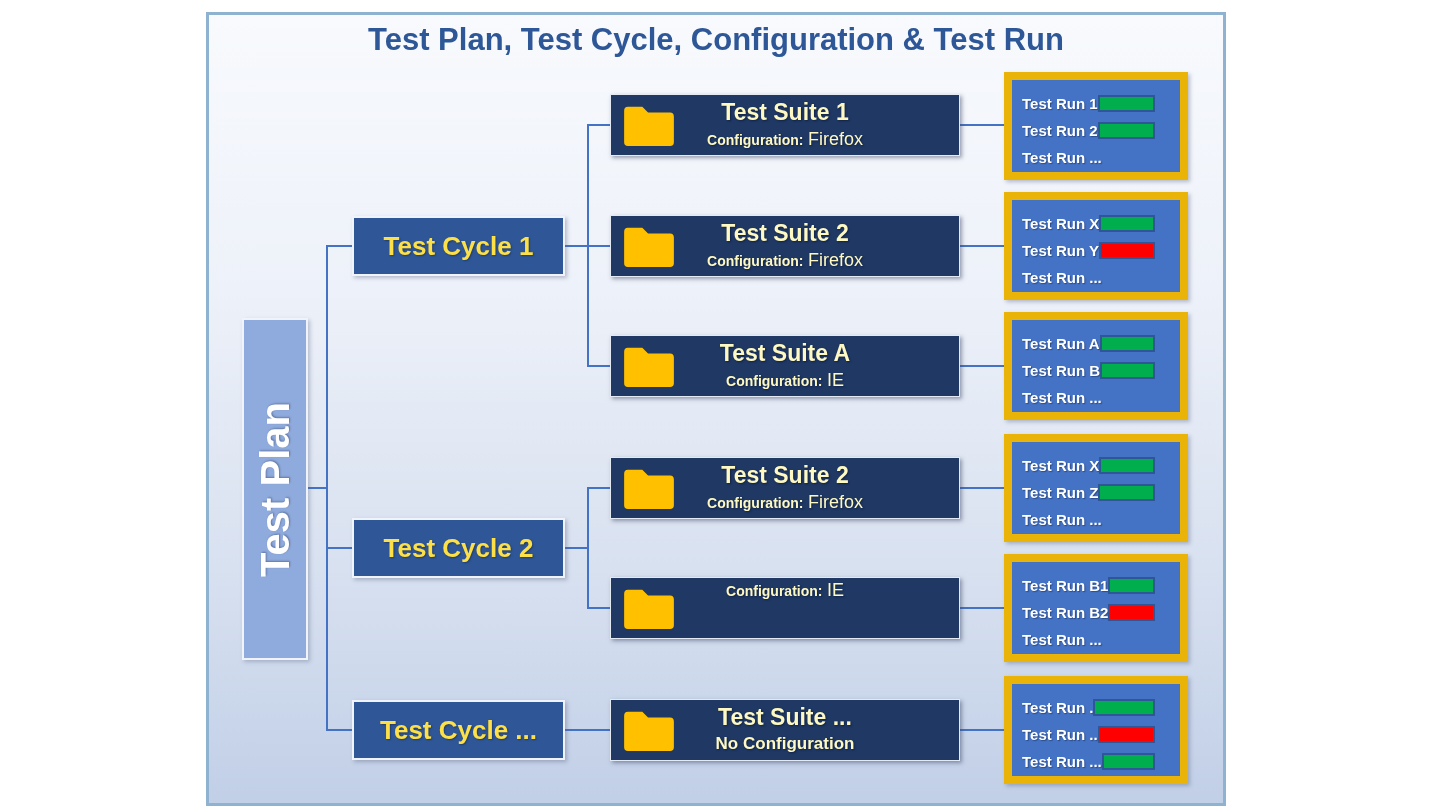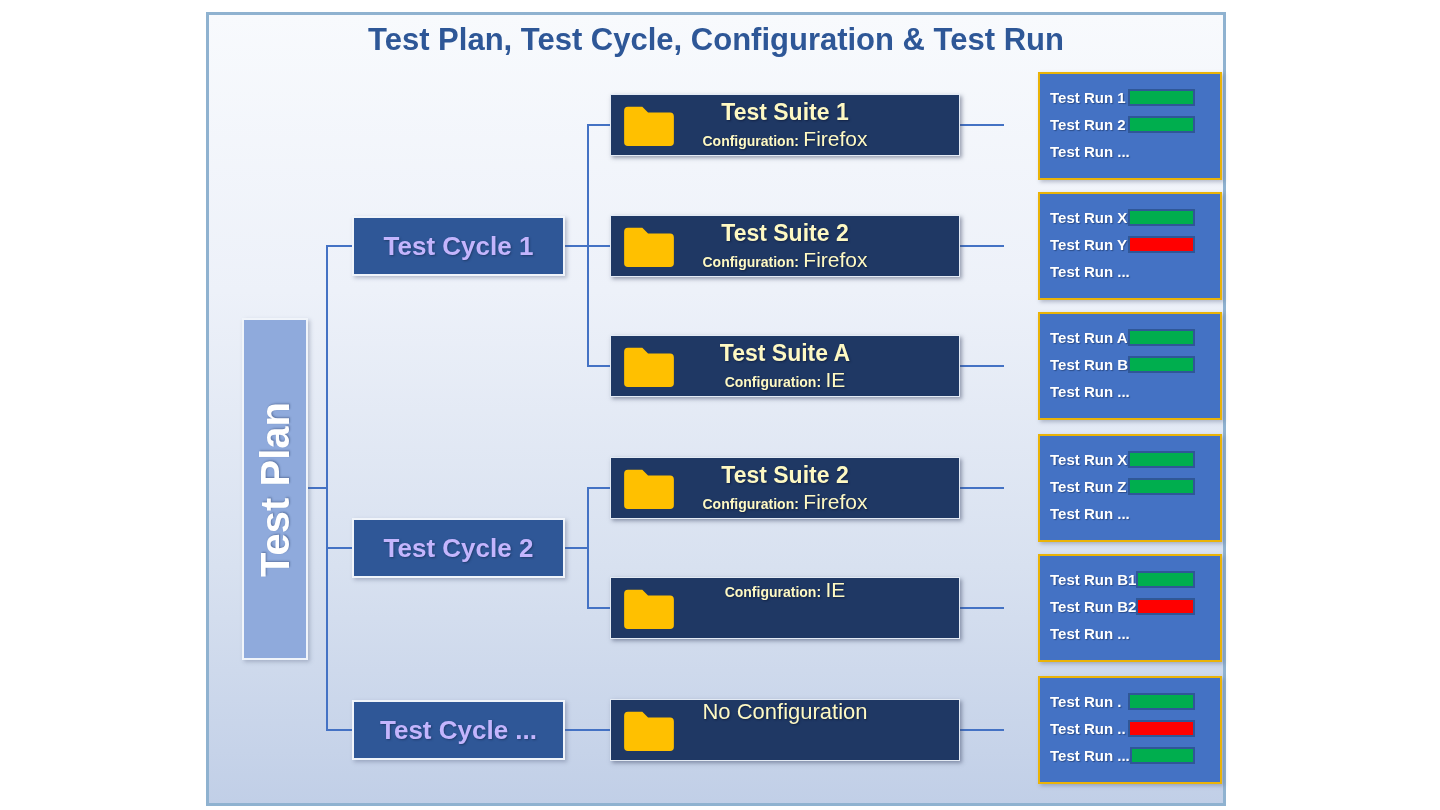--- a/index.html
+++ b/index.html
@@ -32,43 +32,43 @@
     color: #ffffff; font-size: 40px; font-weight: bold;
     text-shadow: 1px 1px 2px rgba(40,60,100,0.45);
     white-space: nowrap;
   }
 
   .cycle-box {
     position: absolute; left: 352px; width: 213px; height: 60px;
     background: #2F5797; border: 2px solid #F0F4FA;
     box-shadow: 2px 2px 4px rgba(90,100,130,0.4);
     display: flex; align-items: center; justify-content: center;
-    color: #c4b5fd; font-size: 26px; font-weight: bold;
+    color: #fde047; font-size: 26px; font-weight: bold;
     text-shadow: 1px 1px 2px rgba(20,35,70,0.5);
   }
 
   .suite-box {
     position: absolute; left: 610px; width: 350px; height: 62px;
     background: #1F3864; border: 1px solid #E3EAF4;
     box-shadow: 2px 2px 4px rgba(60,70,100,0.5);
     color: #fef9c3; text-align: center;
   }
   .suite-box .folder { position: absolute; left: 11px; top: 9px; }
   .suite-box .suite-title {
     font-size: 23px; font-weight: bold; line-height: 30px; margin-top: 2px;
     text-shadow: 1px 1px 2px rgba(10,20,50,0.6);
   }
   .suite-box .config-line { line-height: 24px; text-shadow: 1px 1px 2px rgba(10,20,50,0.6); }
   .suite-box .config-label { font-size: 14px; font-weight: bold; }
-  .suite-box .config-value { font-size: 21px; }
-  .suite-box.no-config .config-value { font-size: 22px; font-weight: normal; }
+  .suite-box .config-value { font-size: 18px; }
+  .suite-box.no-config .config-value { font-size: 17px; font-weight: bold; }
 
   .run-box {
-    position: absolute; left: 1038px; width: 184px; height: 108px;
-    background: #4472C4; border: 2px solid #eab308;
+    position: absolute; left: 1004px; width: 184px; height: 108px;
+    background: #4472C4; border: 8px solid #eab308;
     box-shadow: 2px 2px 4px rgba(90,100,130,0.4);
     padding: 13px 25px 0 10px;
   }
   .run-row { display: flex; align-items: center; justify-content: space-between; height: 20px; margin-bottom: 7px; }
   .run-label {
     color: #ffffff; font-size: 15px; font-weight: bold; white-space: nowrap;
     text-shadow: 1px 1px 1px rgba(20,40,80,0.5);
   }
   .run-bar { width: 67px; height: 17px; border: 2px solid #2F5797; }
   .run-bar[data-status="pass"] { background: #00AE4E; }
@@ -165,20 +165,21 @@
     </svg>
     <div class="config-line">
       <span class="config-label">Configuration:</span>
       <span class="config-value">IE</span>
     </div>
   </div>
   <div class="suite-box no-config" style="top:699px;">
     <svg class="folder" width="54" height="44" viewBox="0 0 56 46">
       <path d="M2 7 Q2 3 6 3 L21 3 L27 9 L50 9 Q54 9 54 13 L54 40 Q54 44 50 44 L6 44 Q2 44 2 40 Z" fill="#FFC000"></path>
     </svg>
+    <div class="suite-title">Test Suite ...</div>
     <div class="config-line">
       <span class="config-label"></span>
       <span class="config-value">No Configuration</span>
     </div>
   </div>
 
   <div class="run-box" style="top:72px;">
     <div class="run-row">
       <span class="run-label">Test Run 1</span>
       <span class="run-bar" data-status="pass"></span>

